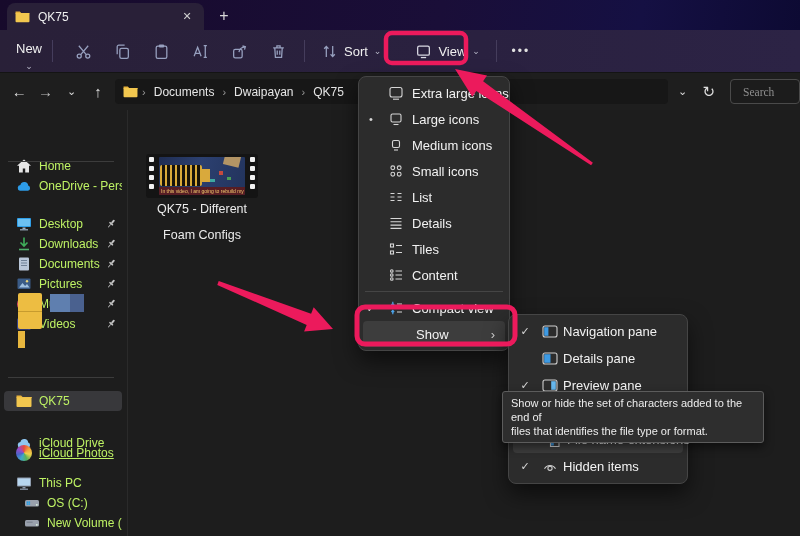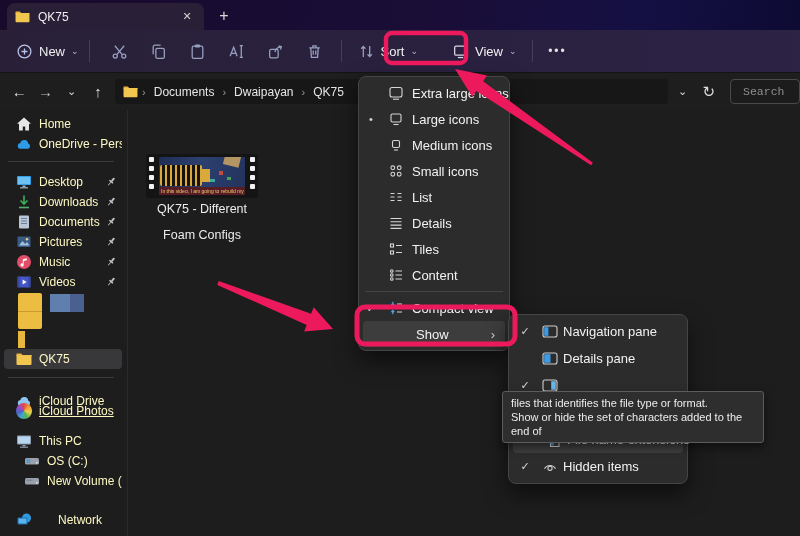--- a/index.html
+++ b/index.html
@@ -27,24 +27,24 @@
   .vdiv{width:1px;height:22px;background:#453d5c;margin:0 4px;}
   .chev{font-size:9px;color:#b9b9c9;line-height:1;}
   .dots{color:#e0e0e0;font-size:12px;letter-spacing:2px;}
   
   .addr{left:0;top:72px;width:800px;height:38px;background:#1e1e1e;border-top:1px solid #141414;box-sizing:border-box;display:flex;align-items:center;}
   .nav-glyph{width:28px;height:28px;display:flex;align-items:center;justify-content:center;color:#dcdcdc;font-size:15px;border-radius:4px;}
   .crumbbar{width:588px;height:25px;background:#171717;border-radius:4px;margin-left:4px;display:flex;align-items:center;padding:0 8px;box-sizing:border-box;}
   .crumb{font-size:12px;color:#e6e6e6;padding:2px 4px;border-radius:3px;}
   .csep{font-size:11px;color:#9a9a9a;padding:0 4px;}
   .search{width:70px;height:25px;background:#1c1c1c;border:1px solid #4a4a4a;border-radius:4px;
-    color:#b9b9b9;font-size:11.5px;padding:0 0 0 12px;font-family:Liberation Mono, monospace;outline:none;box-sizing:border-box;}
+    color:#b9b9b9;font-size:11.5px;padding:0 0 0 12px;font-family:Liberation Serif, serif;outline:none;box-sizing:border-box;}
   .search::placeholder{color:#8f8f8f;}
   
-  .side-item{position:absolute;left:4px;width:118px;height:19px;display:flex;align-items:center;border-radius:4px;font-size:12px;color:#fef9c3;}
+  .side-item{position:absolute;left:4px;width:118px;height:19px;display:flex;align-items:center;border-radius:4px;font-size:12px;color:#bef264;margin-top:42px;}
   .side-item .ic{width:16px;height:16px;margin-left:12px;margin-right:7px;flex:none;}
   .side-item.indent .ic{margin-left:20px;}
   .side-item .lbl{white-space:nowrap;overflow:hidden;flex:1;}
   .pin{position:absolute;right:4px;width:14px;height:14px;}
   .sdiv{left:8px;width:106px;height:1px;background:#3c3c3c;}
   .sel{background:#38383b;}
   .sidebar-divider{left:127px;top:110px;width:1px;height:426px;background:#2a2a2a;}
   
   .film{left:146px;top:154px;width:112px;height:44px;background:#141414;border-radius:3px;}
   .sprk{position:absolute;width:5px;height:5px;background:#f2f2f2;border-radius:1px;}
@@ -85,21 +85,21 @@
         <path fill="#e9b33c" d="M1 2h4.6l1.5 1.6H15a.9.9 0 0 1 .9.9H1z" transform="translate(-.5 -.5)"></path>
         <path fill="#f2c74f" d="M.5 3.2h15v8.9a1 1 0 0 1-1 1h-13a1 1 0 0 1-1-1z"></path>
       </svg>
     <span class="tab-title">QK75</span>
     <span class="tab-close">✕</span>
   </div>
   <div class="abs newtab">+</div>
 </div>
 
 <div class="abs toolbar">
-  <div class="tbtn" style="margin-left:10px;">
+  <div class="tbtn" style="margin-left:10px;flex-direction:column;">
     <svg width="17" height="17" viewBox="0 0 16 16" fill="none" stroke="#b9c4e8" stroke-width="1.2">
         <circle cx="8" cy="8" r="6"></circle>
         <path d="M8 5.2v5.6M5.2 8h5.6"></path>
       </svg>
     <span>New</span>
     <span class="chev">⌄</span>
   </div>
   <div class="vdiv"></div>
   <div class="icon-btn" style="margin-left:8px;">
     <svg width="17" height="17" viewBox="0 0 16 16" fill="none" stroke="#97a0bf" stroke-width="1.2">
@@ -508,20 +508,21 @@
     <span class="mlbl">Details pane</span>
   </div>
   <div class="smi">
     <span class="state">✓</span>
     <span class="micon">
         <svg width="16" height="15" viewBox="0 0 16 15" fill="none">
           <rect x="1" y="2" width="14" height="11" rx="2" stroke="#cfcfcf" stroke-width="1.1"></rect>
           <rect x="9.2" y="3.2" width="4.6" height="8.6" fill="#67b7ed"></rect>
         </svg>
       </span>
+    <span class="mlbl">Preview pane</span>
   </div>
   <div class="smi"></div>
   <div class="smi hl">
     <span class="state"></span>
     <span class="micon">
         <svg width="16" height="16" viewBox="0 0 16 16" fill="none" stroke="#cfcfcf" stroke-width="1.1">
           <path d="M4.5 1.5h5L13 5v9.5H4.5z"></path>
           <path d="M9.5 1.5V5H13"></path>
           <rect x="5" y="9.5" width="2.8" height="4" fill="#3d9ae3" stroke="none"></rect>
         </svg>
@@ -534,22 +535,22 @@
         <svg width="16" height="16" viewBox="0 0 16 16" fill="none" stroke="#cfcfcf" stroke-width="1.1">
           <path d="M2.5 9.8a6.2 6.2 0 0 1 11 0"></path>
           <circle cx="8" cy="9.3" r="2.1"></circle>
         </svg>
       </span>
     <span class="mlbl">Hidden items</span>
   </div>
 </div>
 
 <div class="abs tooltip">
+  <div>Show or hide the set of characters added to the end of</div>
   <div>files that identifies the file type or format.</div>
-  <div>Show or hide the set of characters added to the end of</div>
 </div>
 
 <svg class="abs annot" viewBox="0 0 800 536">
   <rect x="386" y="33" width="80" height="30" rx="6" fill="none" stroke="#ec1a5c" stroke-width="4.5"></rect>
   <rect x="357" y="307" width="158" height="37" rx="8" fill="none" stroke="#ec1a5c" stroke-width="5"></rect>
   <polygon points="455,69 487,75.4 483.1,81.2 592.9,162.8 591.1,165.2 476.3,91 472.3,96.8" fill="#ec1a5c"></polygon>
   <polygon points="333,329 313.7,307.2 311.1,313.7 218.7,281.1 217.3,284.9 306.7,324.9 304.1,331.4" fill="#ec1a5c"></polygon>
 </svg>
 
 </body></html>

